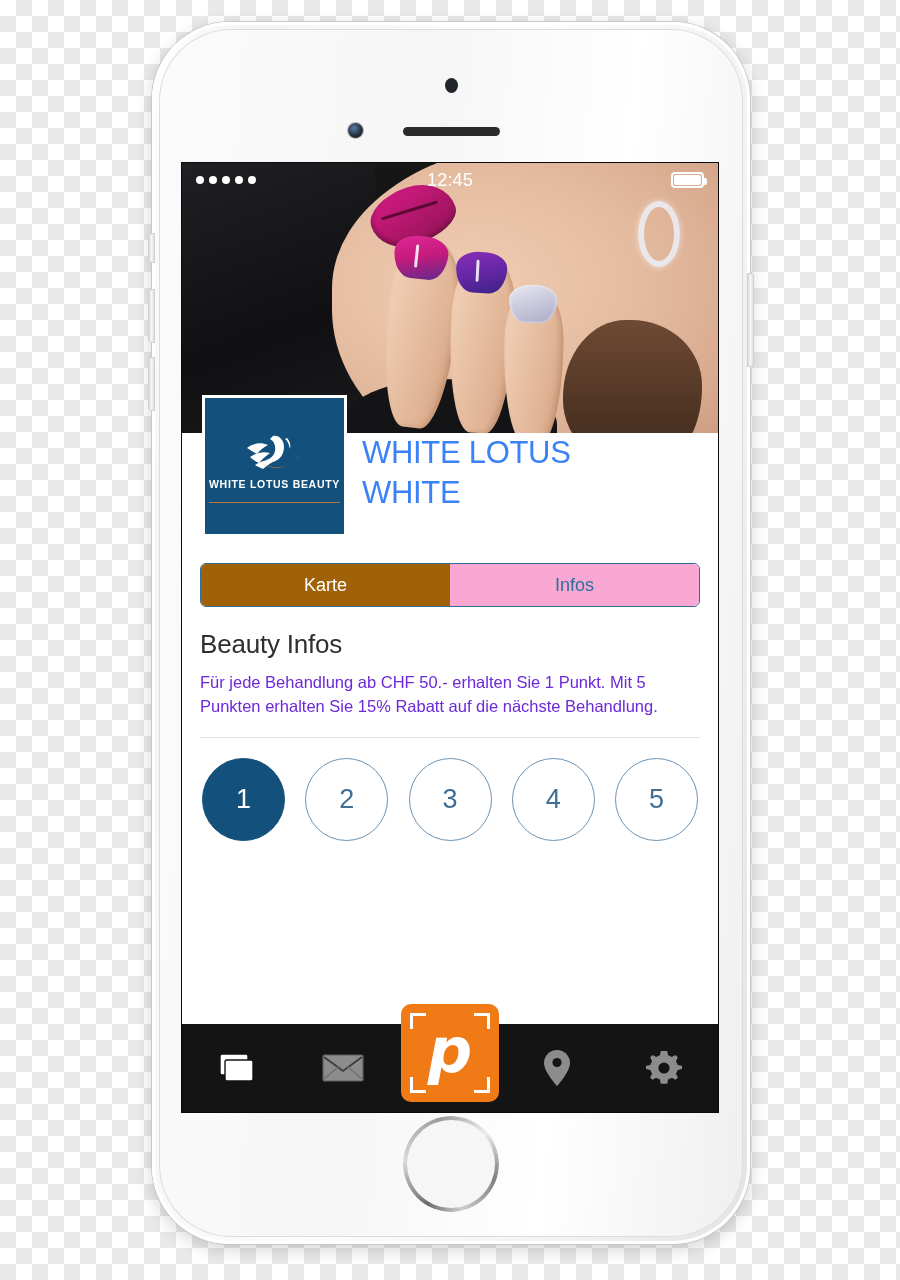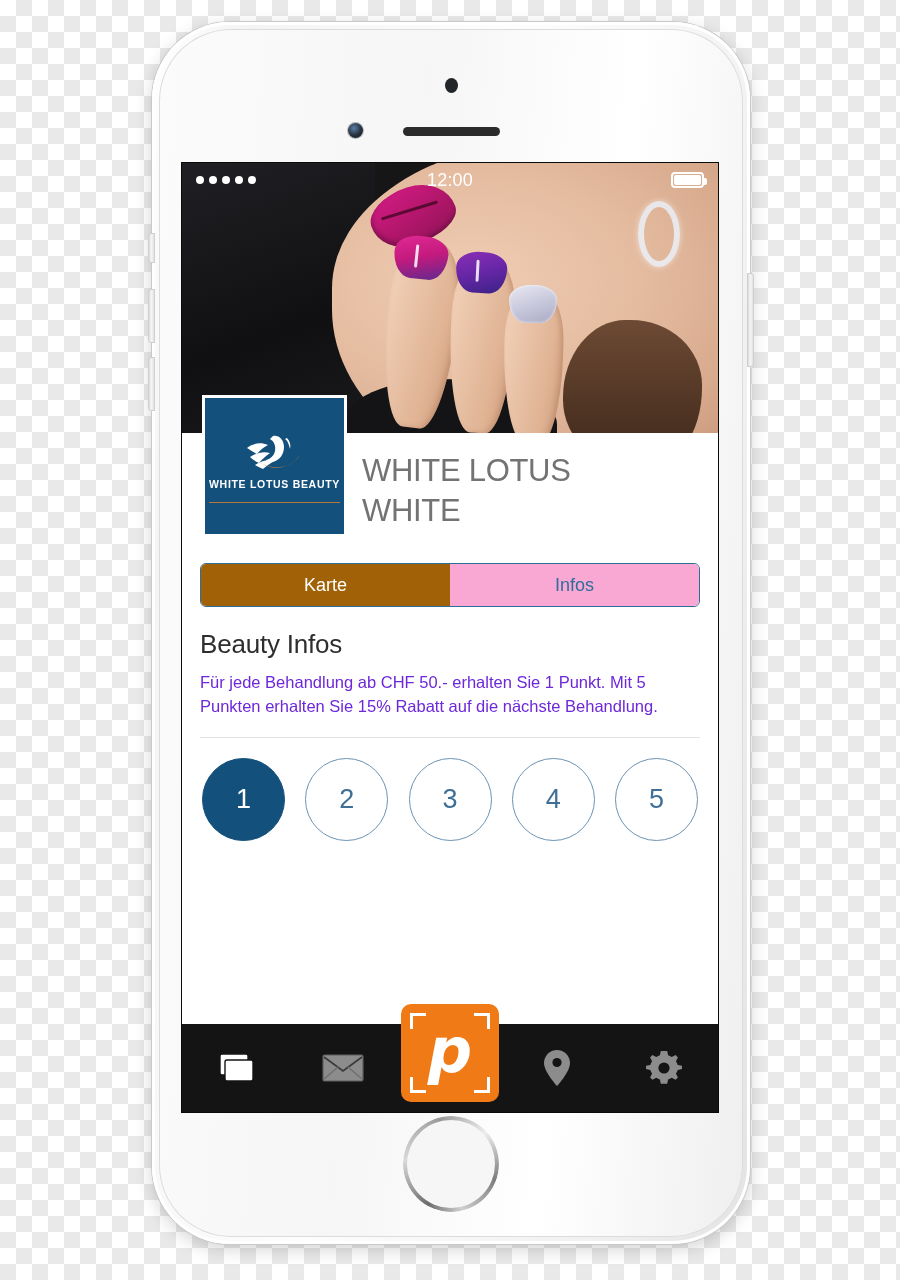--- a/index.html
+++ b/index.html
@@ -250,25 +250,24 @@
     font-size: 10.5px;
     font-weight: 700;
     letter-spacing: .7px;
     white-space: nowrap;
     border-bottom: 1px solid #b5783a;
     padding-bottom: 12px;
     text-align: right;
   }
   .brand-title {
     margin-left: 180px;
-    padding-top: 18px;
     font-size: 31px;
     line-height: 1.28;
     font-weight: 400;
-    color: #737373;
+    color: #3b82f6;
     letter-spacing: -.3px;
   }
 
   
   .segmented {
     margin: 6px 18px 0 18px;
     height: 44px;
     display: flex;
     border: 1px solid #2f6d9c;
     border-radius: 6px;
@@ -405,21 +404,21 @@
   </div>
 
   <div class="statusbar">
     <span class="sb-dots">
       <i></i>
         <i></i>
         <i></i>
         <i></i>
         <i></i>
     </span>
-    <span class="sb-time">12:00</span>
+    <span class="sb-time">12:45</span>
     <span class="sb-battery">
         <i></i>
       </span>
   </div>
 
   <div class="card">
 
     <div class="logo-tile">
       <svg class="logo-mark" viewBox="0 0 72 44">
         <path d="M34 6 C40 5 45 10 45 17 C45 24 41 30 34 32 C31 33 28 32 27 30 C31 29 35 26 36 21 C37 16 35 11 31 9 Z" fill="#ffffff"></path>

